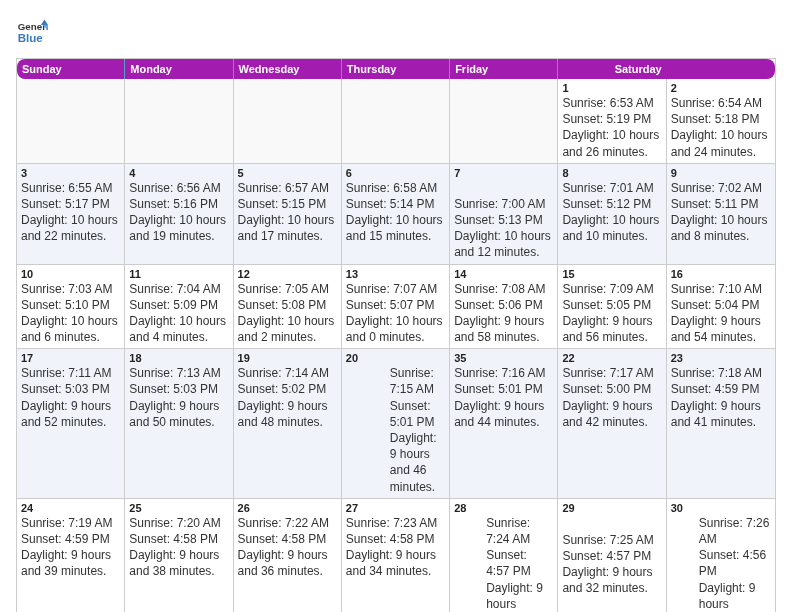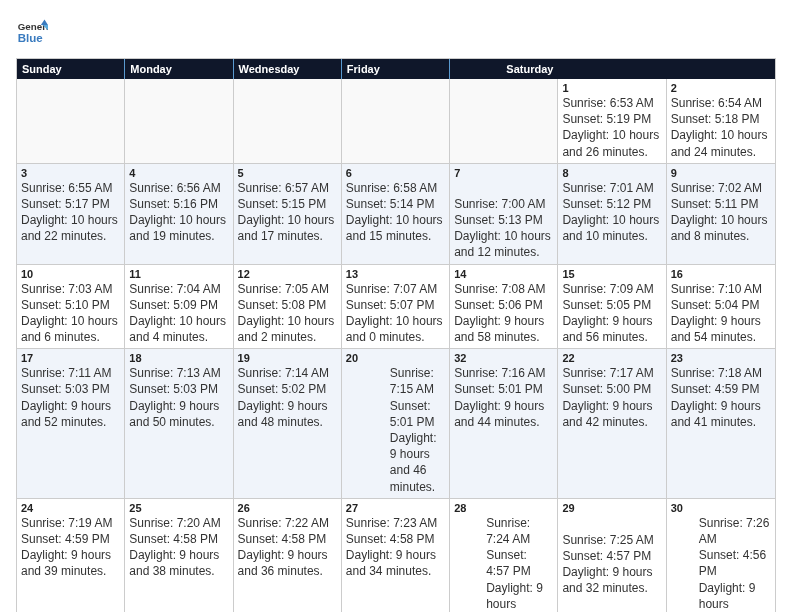--- a/index.html
+++ b/index.html
@@ -46,21 +46,22 @@
     }
     .calendar {
       flex: 1;
       display: flex;
       flex-direction: column;
       border: 1px solid #ccc;
     }
     .cal-header {
       display: grid;
       grid-template-columns: repeat(7, 1fr);
-      background: #0f172a;
+      background: #a21caf;
+      border-radius: 8px;
     }
     .cal-header-cell {
       color: #fff;
       font-size: 11px;
       font-weight: bold;
       padding: 4px 5px;
       text-align: left;
       border-right: 1px solid #5a9ad0;
     }
     .cal-header-cell:last-child { border-right: none; text-align: right; }
@@ -118,20 +119,21 @@
       <div class="month-title"></div>
       <div class="location"></div>
     </div>
   </div>
 
   <div class="calendar">
     <div class="cal-header">
     <div class="cal-header-cell">Sunday</div>
         <div class="cal-header-cell">Monday</div>
         <div class="cal-header-cell">Wednesday</div>
+        <div class="cal-header-cell">Thursday</div>
         <div class="cal-header-cell">Friday</div>
         <div class="cal-header-cell">Saturday</div>
       </div>
     <div class="cal-body">
     <div class="cal-row">
           <div class="cal-cell empty"></div>
           <div class="cal-cell empty"></div>
           <div class="cal-cell empty"></div>
           <div class="cal-cell empty"></div>
           <div class="cal-cell empty"></div>
@@ -275,21 +277,21 @@
 and 48 minutes.</div>
           </div>
           <div class="cal-cell alt-row">
             <span class="day-num">20</span>
             <div class="cell-text" style="white-space: pre-line; margin-left: 44px;">Sunrise: 7:15 AM
 Sunset: 5:01 PM
 Daylight: 9 hours
 and 46 minutes.</div>
           </div>
           <div class="cal-cell alt-row">
-            <span class="day-num">32</span>
+            <span class="day-num">35</span>
             <div class="cell-text" style="white-space: pre-line;">Sunrise: 7:16 AM
 Sunset: 5:01 PM
 Daylight: 9 hours
 and 44 minutes.</div>
           </div>
           <div class="cal-cell alt-row">
             <span class="day-num">22</span>
             <div class="cell-text" style="white-space: pre-line;">Sunrise: 7:17 AM
 Sunset: 5:00 PM
 Daylight: 9 hours

